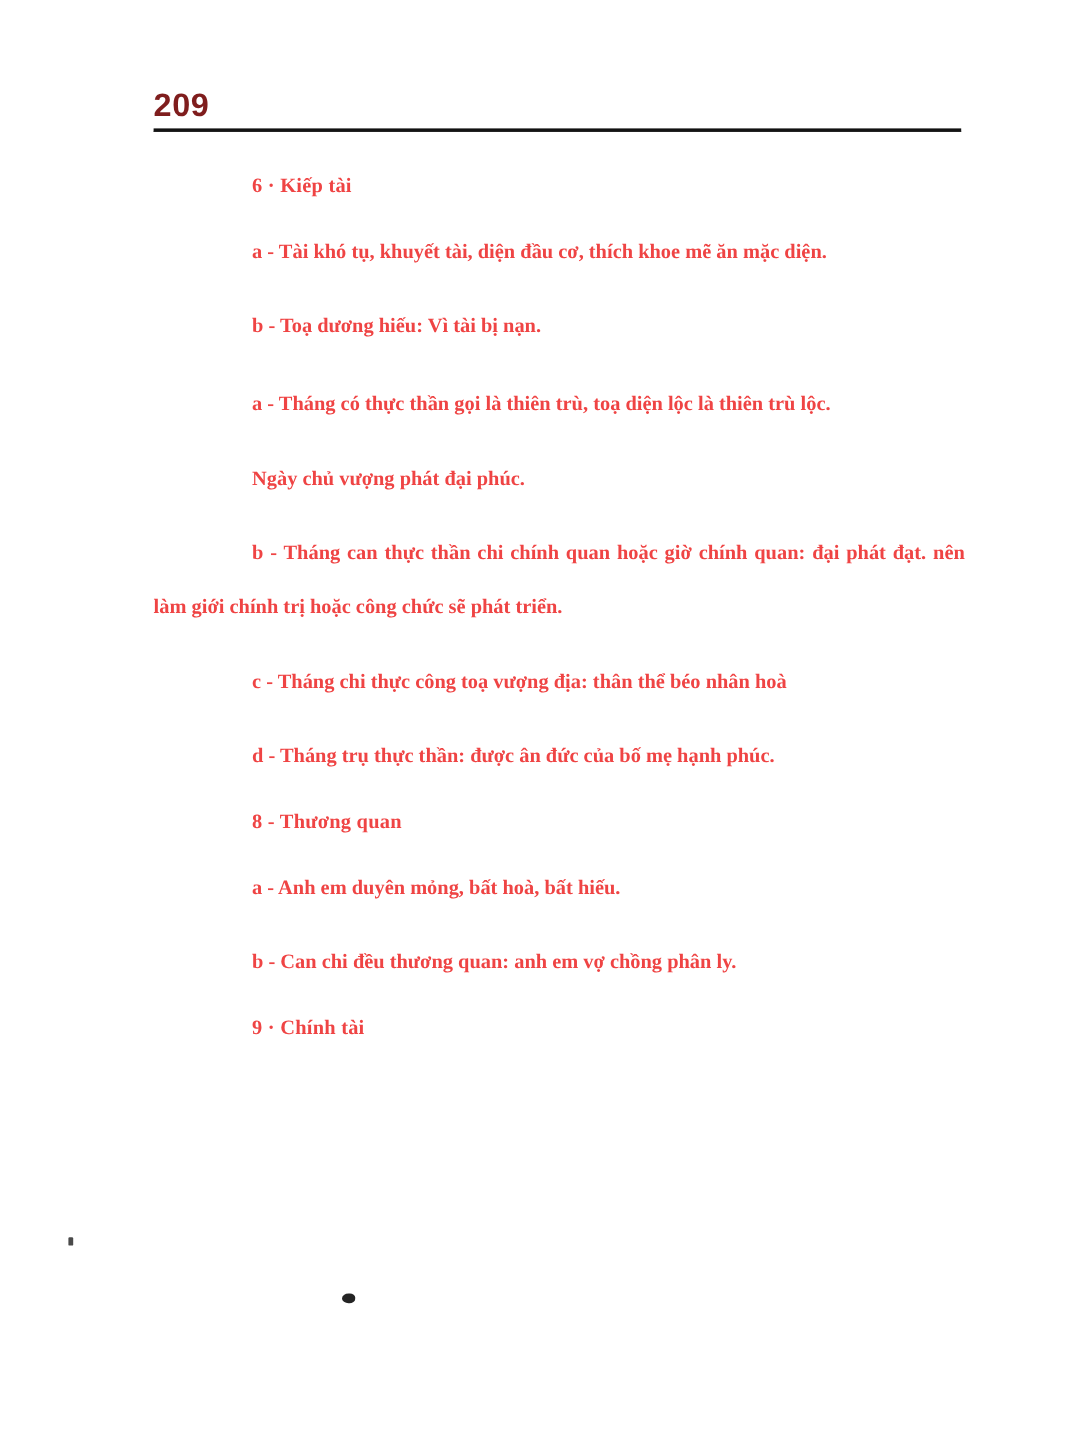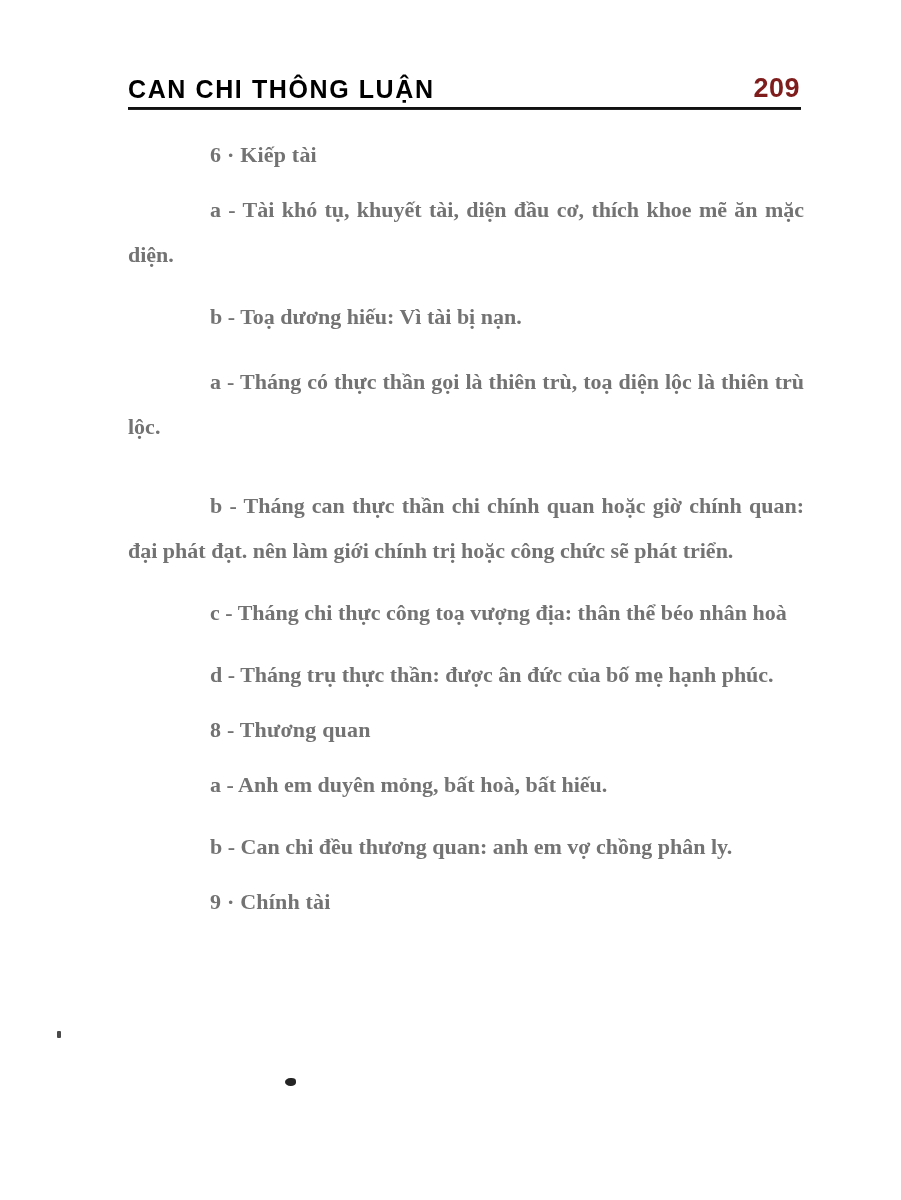--- a/index.html
+++ b/index.html
@@ -68,26 +68,26 @@
 
   
   .body-col {
     position: absolute;
     left: 128px;
     top: 132px;
     width: 676px;
   }
 
   .blk {
-    font-size: 22px;
+    font-size: 17px;
     line-height: 45px;
     text-align: justify;
     text-justify: inter-word;
     margin: 0;
-    color: #737373;
+    color: #ef4444;
     font-weight: 600;
   }
   .heading {
     font-weight: 800;
     text-align: left;
     padding-left: 82px;
     letter-spacing: .2px;
   }
   .para {
     text-indent: 82px;
@@ -120,37 +120,37 @@
     border-radius: 50% 40% 45% 50%;
     opacity: .92;
   }
 </style>
 </head>
 <body>
 
 <div class="page">
 
   <div class="runhead">
-    <div class="runhead-title">CAN CHI THÔNG LUẬN</div>
     <div class="runhead-folio">209</div>
   </div>
   <div class="runhead-rule"></div>
 
   <div class="body-col">
 
     <div class="blk heading">6 · Kiếp tài</div>
     <div class="gap-sm"></div>
     <div class="blk para">a  -  Tài  khó  tụ,  khuyết  tài,  diện  đầu  cơ,  thích khoe mẽ ăn mặc diện.</div>
     <div class="gap-md"></div>
     <div class="blk para">b - Toạ dương hiếu: Vì tài bị nạn.</div>
     <div class="gap-sm"></div>
 
     <div class="gap-sm"></div>
     <div class="blk para">a  -  Tháng có thực thần gọi là thiên trù, toạ  diện lộc là thiên trù lộc.</div>
     <div class="gap-md"></div>
+    <div class="blk para-noindent">Ngày chủ vượng phát đại phúc.</div>
     <div class="gap-md"></div>
     <div class="blk para">b  -  Tháng can thực thần chi chính quan hoặc giờ chính quan: đại phát đạt. nên làm giới chính trị hoặc công chức sẽ phát triển.</div>
     <div class="gap-md"></div>
     <div class="blk para">c  -  Tháng chi thực công toạ vượng địa: thân thể béo nhân hoà</div>
     <div class="gap-md"></div>
     <div class="blk para">d  -  Tháng trụ thực thần: được ân đức của bố mẹ hạnh phúc.</div>
     <div class="gap-sm"></div>
 
     <div class="blk heading">8 - Thương quan</div>
     <div class="gap-sm"></div>

